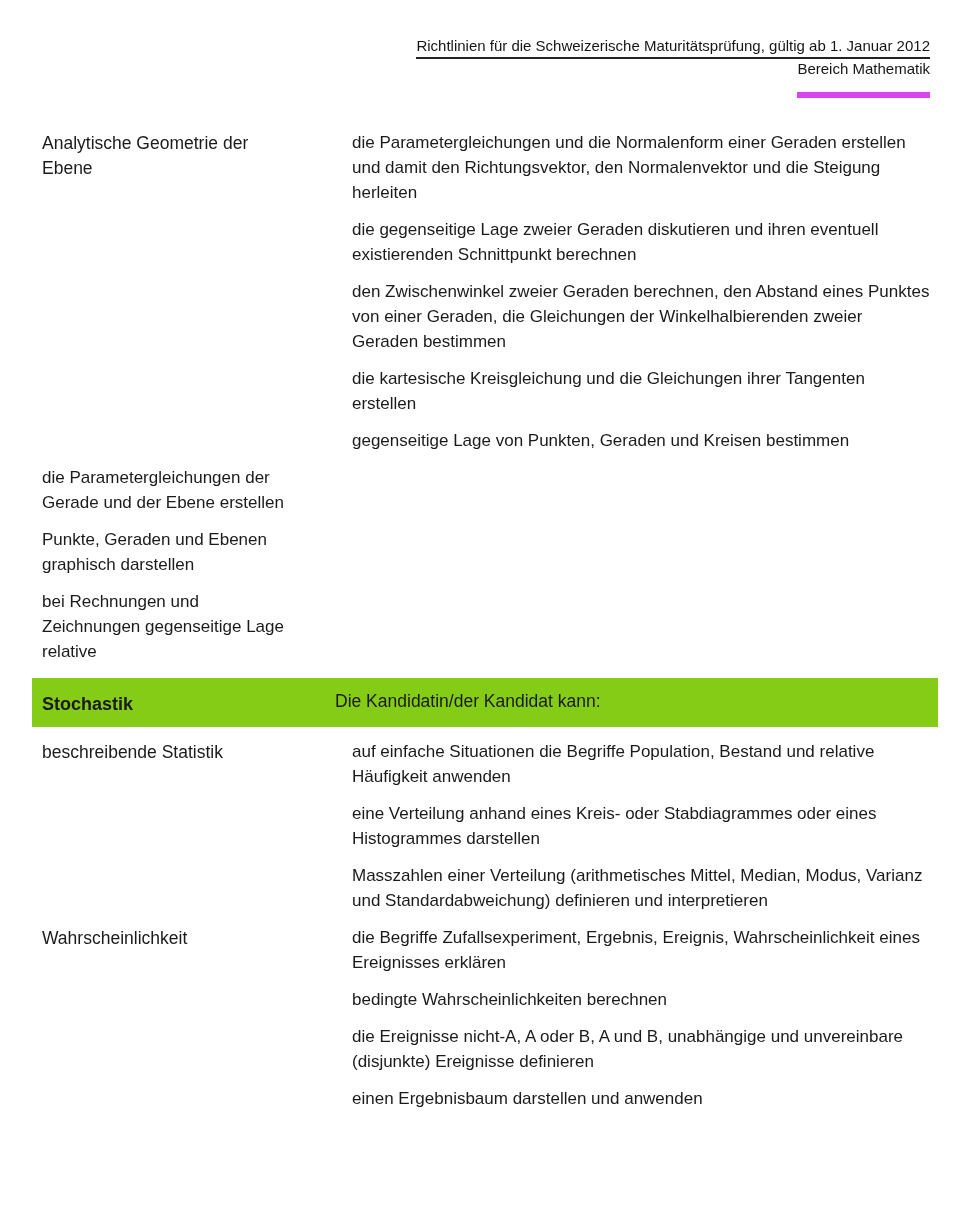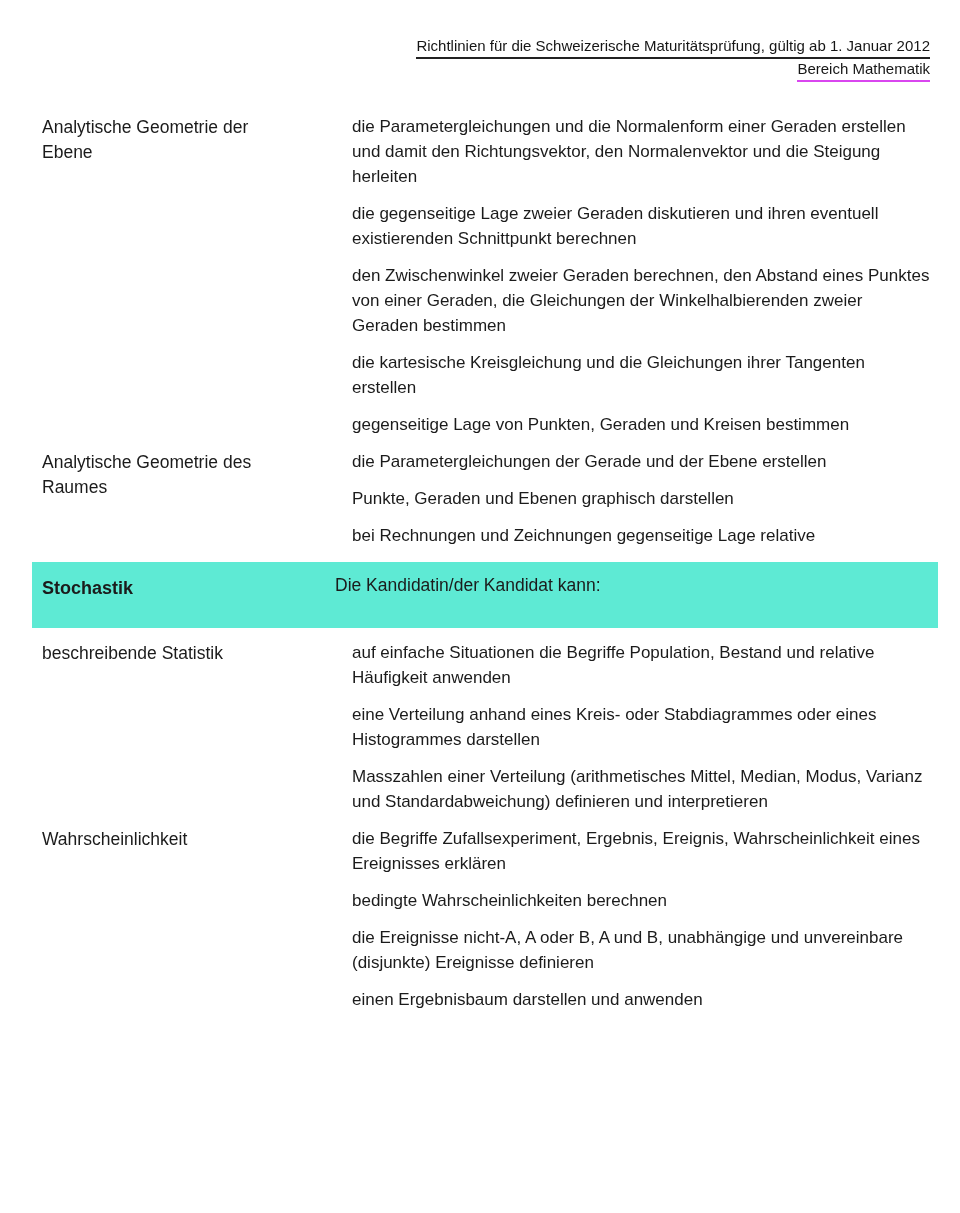--- a/index.html
+++ b/index.html
@@ -35,22 +35,22 @@
   .doc-header .hdr-left {
     flex: 1 1 auto;
     border-bottom: 2px solid #222;
     padding-bottom: 2px;
     white-space: nowrap;
   }
   .doc-header .hdr-gap {
     width: 46px;
   }
   .doc-header .hdr-right {
-    border-bottom: 2px solid #d946ef;
-    padding-bottom: 2px;
+    border-bottom: 6px solid #d946ef;
+    padding-bottom: 14px;
     white-space: nowrap;
   }
   
   .row {
     display: grid;
     grid-template-columns: 258px 1fr;
     column-gap: 52px;
     align-items: start;
   }
   .topic {
@@ -59,23 +59,23 @@
     padding-top: 1px;
   }
   .items p {
     margin: 0 0 12px 0;
     font-size: 17px;
     line-height: 25px;
   }
   .items p:last-child { margin-bottom: 12px; }
   
   .row-shaded {
-    background: #5eead4;
+    background: #84cc16;
     margin: 2px -8px 12px -10px;
-    padding: 11px 8px 27px 10px;
+    padding: 11px 8px 10px 10px;
     display: grid;
     grid-template-columns: 258px 1fr;
     column-gap: 35px;
     align-items: start;
   }
   .row-shaded .topic {
     font-weight: bold;
     font-size: 18px;
     padding-top: 3px;
   }
@@ -100,21 +100,20 @@
     <div class="items">
       <p>die Parametergleichungen und die Normalenform einer Geraden erstellen und damit den Richtungsvektor, den Normalenvektor und die Steigung herleiten</p>
       <p>die gegenseitige Lage zweier Geraden diskutieren und ihren eventuell existierenden Schnittpunkt berechnen</p>
       <p>den Zwischenwinkel zweier Geraden berechnen, den Abstand eines Punktes von einer Geraden, die Gleichungen der Winkelhalbierenden zweier Geraden bestimmen</p>
       <p>die kartesische Kreisgleichung und die Gleichungen ihrer Tangenten erstellen</p>
       <p>gegenseitige Lage von Punkten, Geraden und Kreisen bestimmen</p>
     </div>
   </div>
 
   <div class="row">
-    <div class="topic">Analytische Geometrie des Raumes</div>
     <div class="items">
       <p>die Parametergleichungen der Gerade und der Ebene erstellen</p>
       <p>Punkte, Geraden und Ebenen graphisch darstellen</p>
       <p>bei Rechnungen und Zeichnungen gegenseitige Lage relative</p>
     </div>
   </div>
 
   <div class="row-shaded">
     <div class="topic">Stochastik</div>
     <div class="intro">Die Kandidatin/der Kandidat kann:</div>

